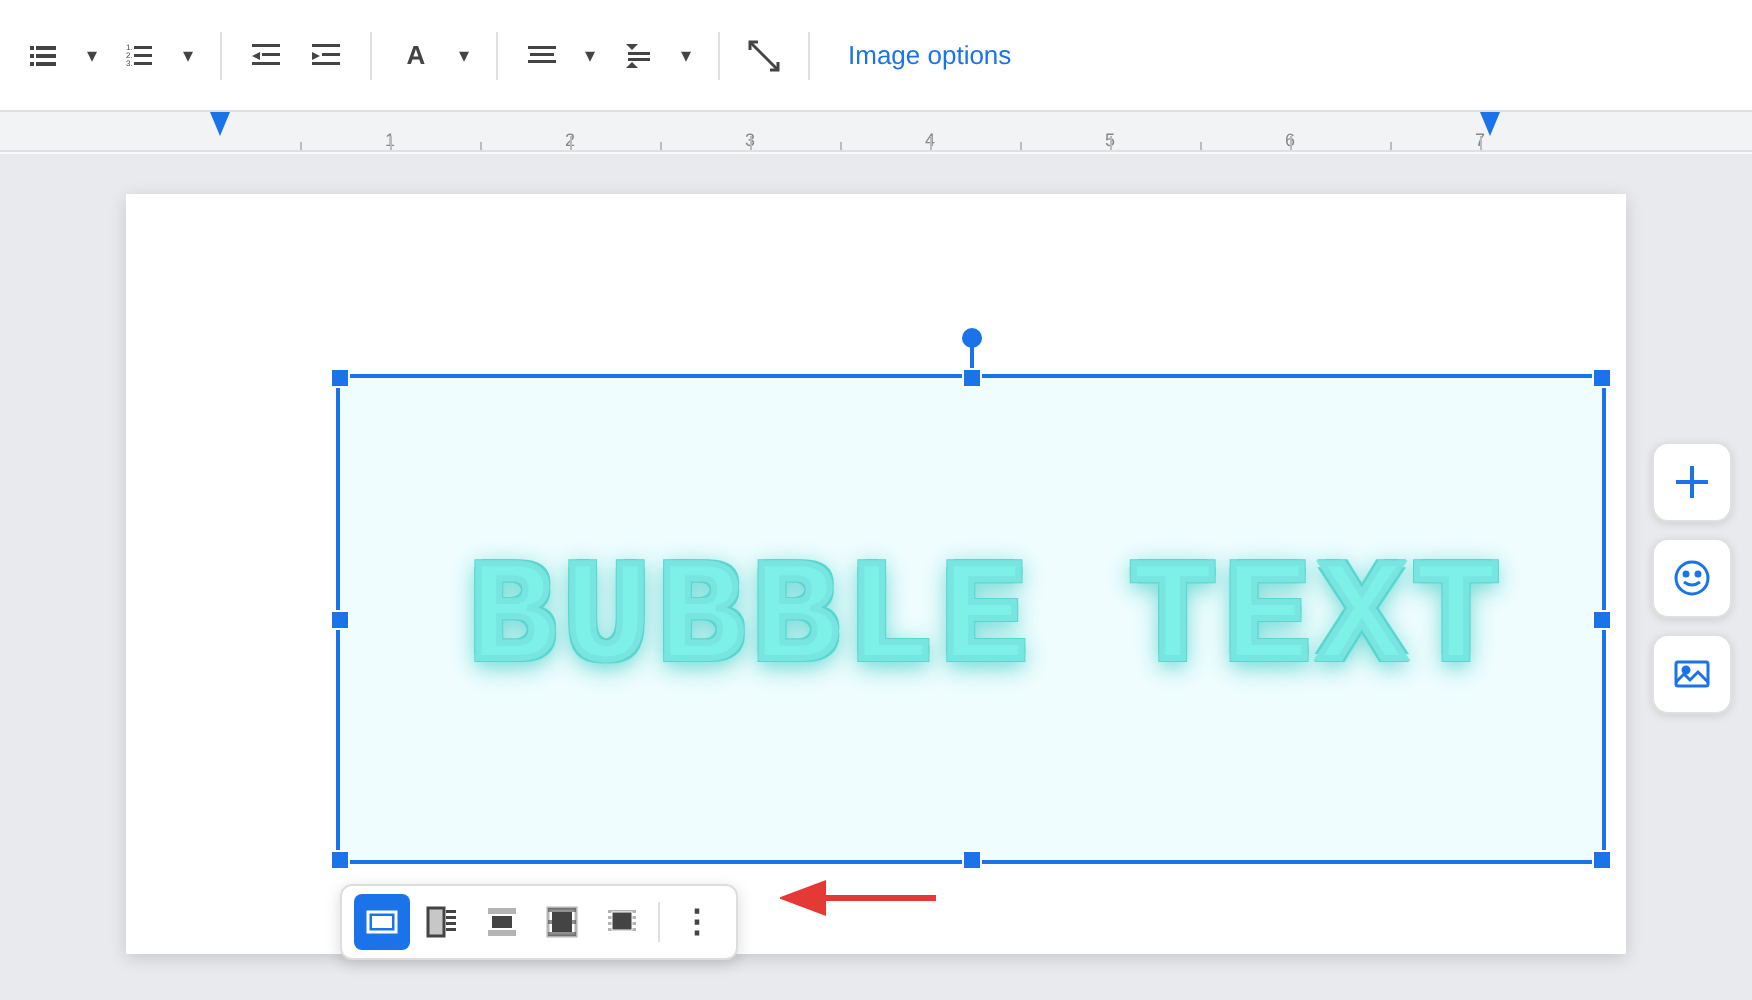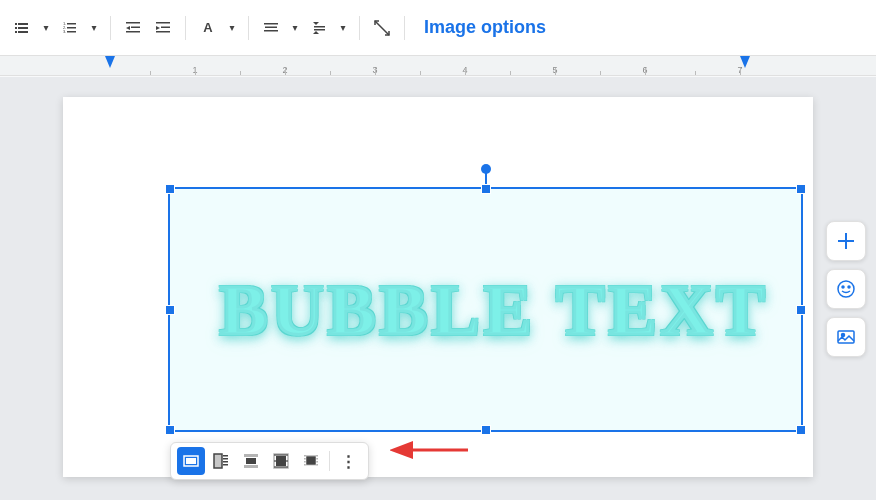--- a/index.html
+++ b/index.html
@@ -54,22 +54,22 @@
       display: flex;
       align-items: center;
       justify-content: center;
       height: 28px;
       padding: 0 10px;
       border-radius: 4px;
       cursor: pointer;
       border: 1px solid transparent;
       background: transparent;
       color: #1a73e8;
-      font-size: 18px;
-      font-weight: 700;
+      font-size: 13px;
+      font-weight: 400;
       white-space: nowrap;
     }
 
     
     #ruler {
       height: 20px;
       background: #f1f3f4;
       border-bottom: 1px solid #e0e0e0;
       position: relative;
       overflow: hidden;
@@ -180,21 +180,21 @@
     }
 
     
     #bubble-text {
       position: absolute;
       top: 50%;
       left: 50%;
       transform: translate(-50%, -50%);
       font-size: 72px;
       font-weight: 900;
-      font-family: Liberation Serif, serif;
+      font-family: Liberation Mono, monospace;
       color: #7df0e8;
       text-shadow:
         0 0 0 #5ad6d0,
         2px 2px 0 #5ad6d0,
         -2px -2px 0 #5ad6d0,
         2px -2px 0 #5ad6d0,
         -2px 2px 0 #5ad6d0,
         0 4px 8px rgba(90,214,208,0.5);
       -webkit-text-stroke: 3px #78e5e0;
       letter-spacing: 4px;

